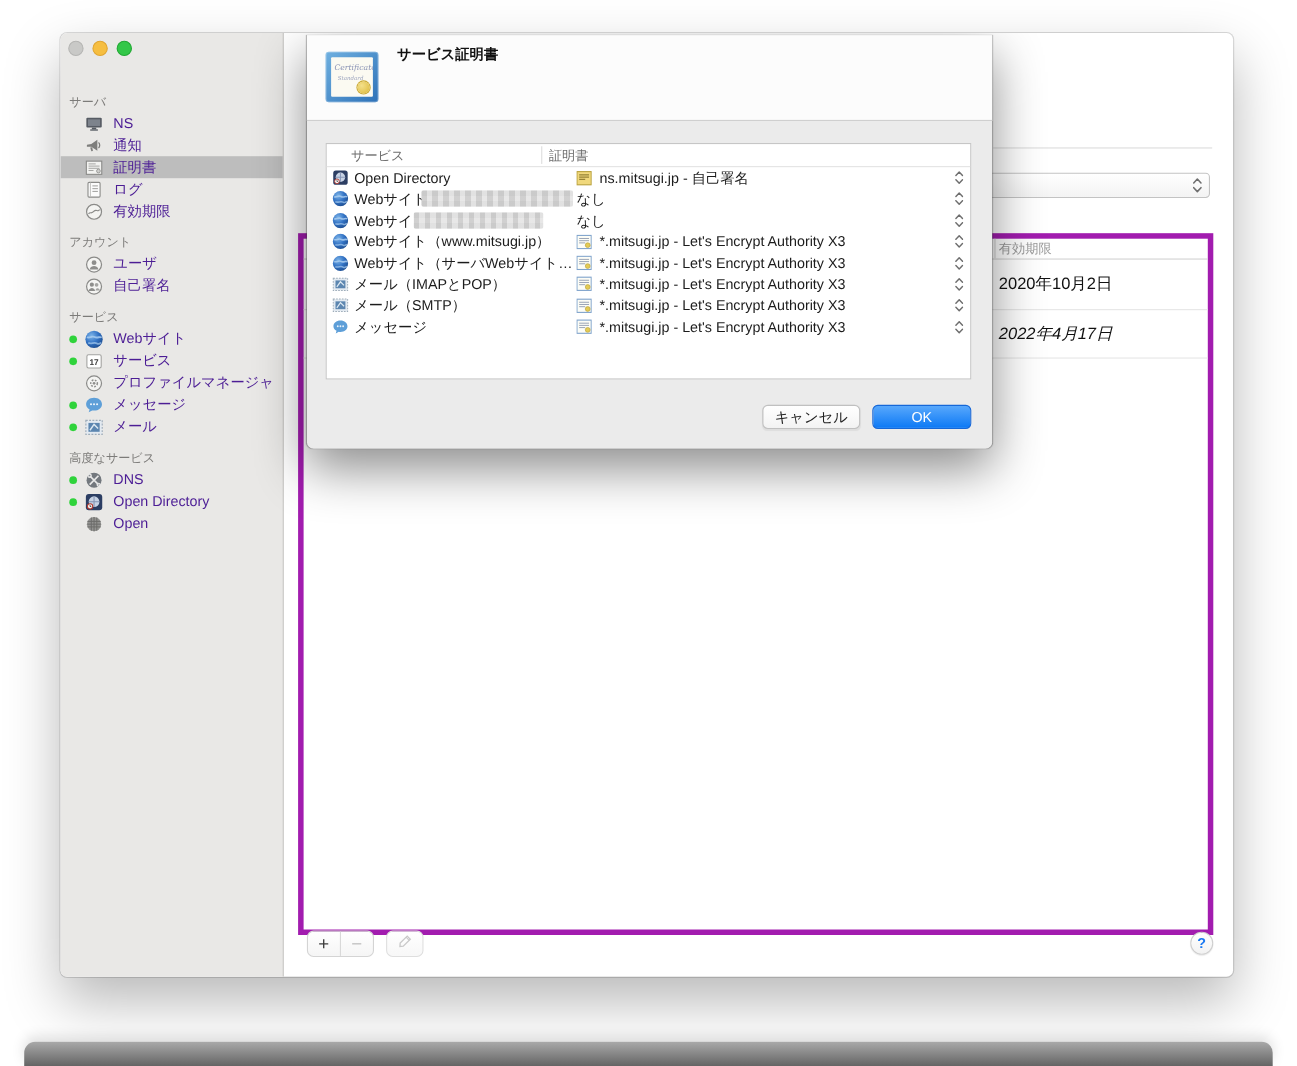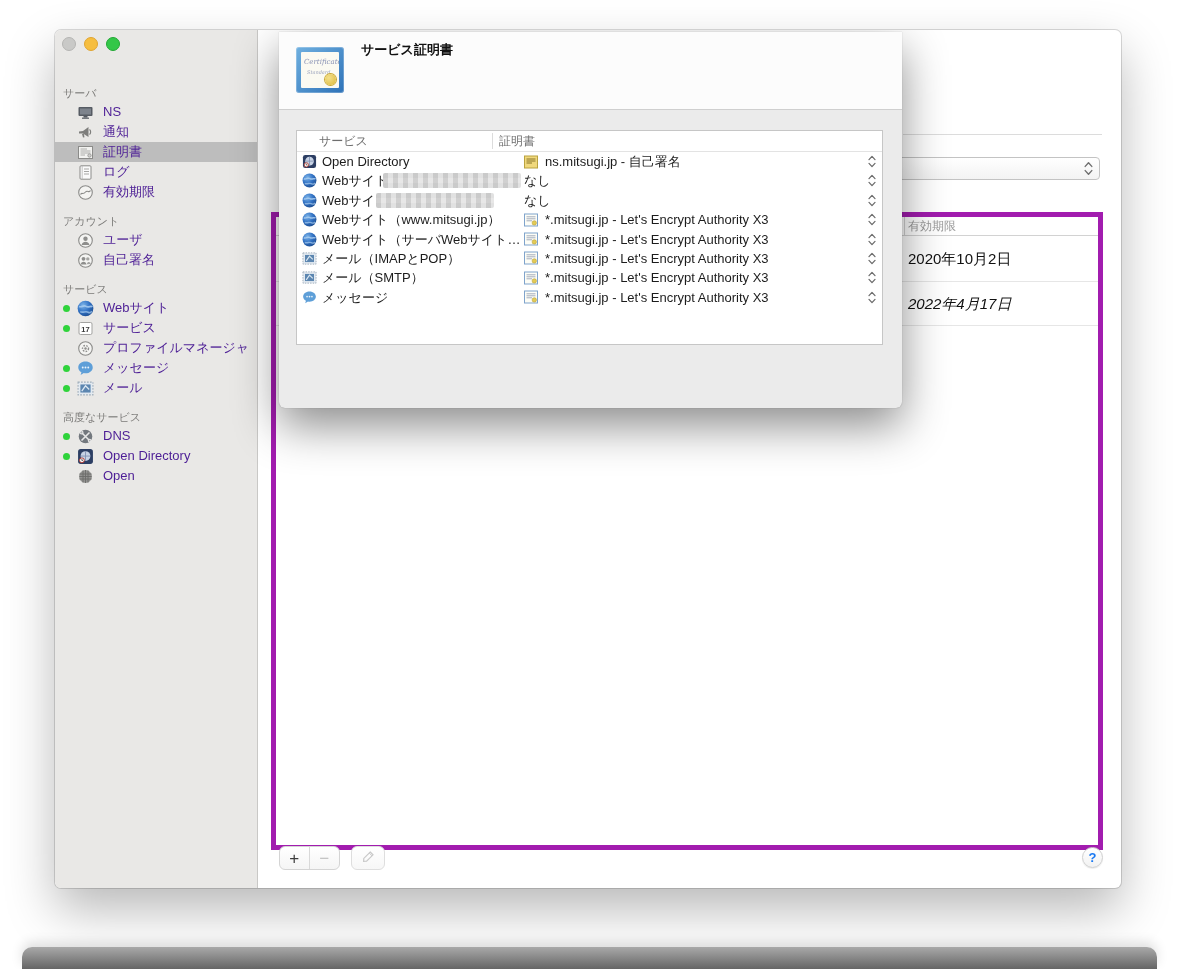--- a/index.html
+++ b/index.html
@@ -545,17 +545,21 @@
             </svg></span>
         <span class="cert">*.mitsugi.jp - Let's Encrypt Authority X3</span>
         <span class="stepper">
             <svg width="8" height="13" viewBox="0 0 8 13">
               <path d="M1 4.6 L4 1.4 L7 4.6 M1 8.4 L4 11.6 L7 8.4" stroke="#6e6e6e" stroke-width="1.3" fill="none" stroke-linecap="round" stroke-linejoin="round"></path>
             </svg>
           </span>
       </div>
     </div>
 
+    <div class="sheet-buttons">
+      <div class="btn cancel">キャンセル</div>
+      <div class="btn ok">OK</div>
+    </div>
   </div>
 
 </div>
 
 <div class="bottom-band"></div>
 
 </body></html>

